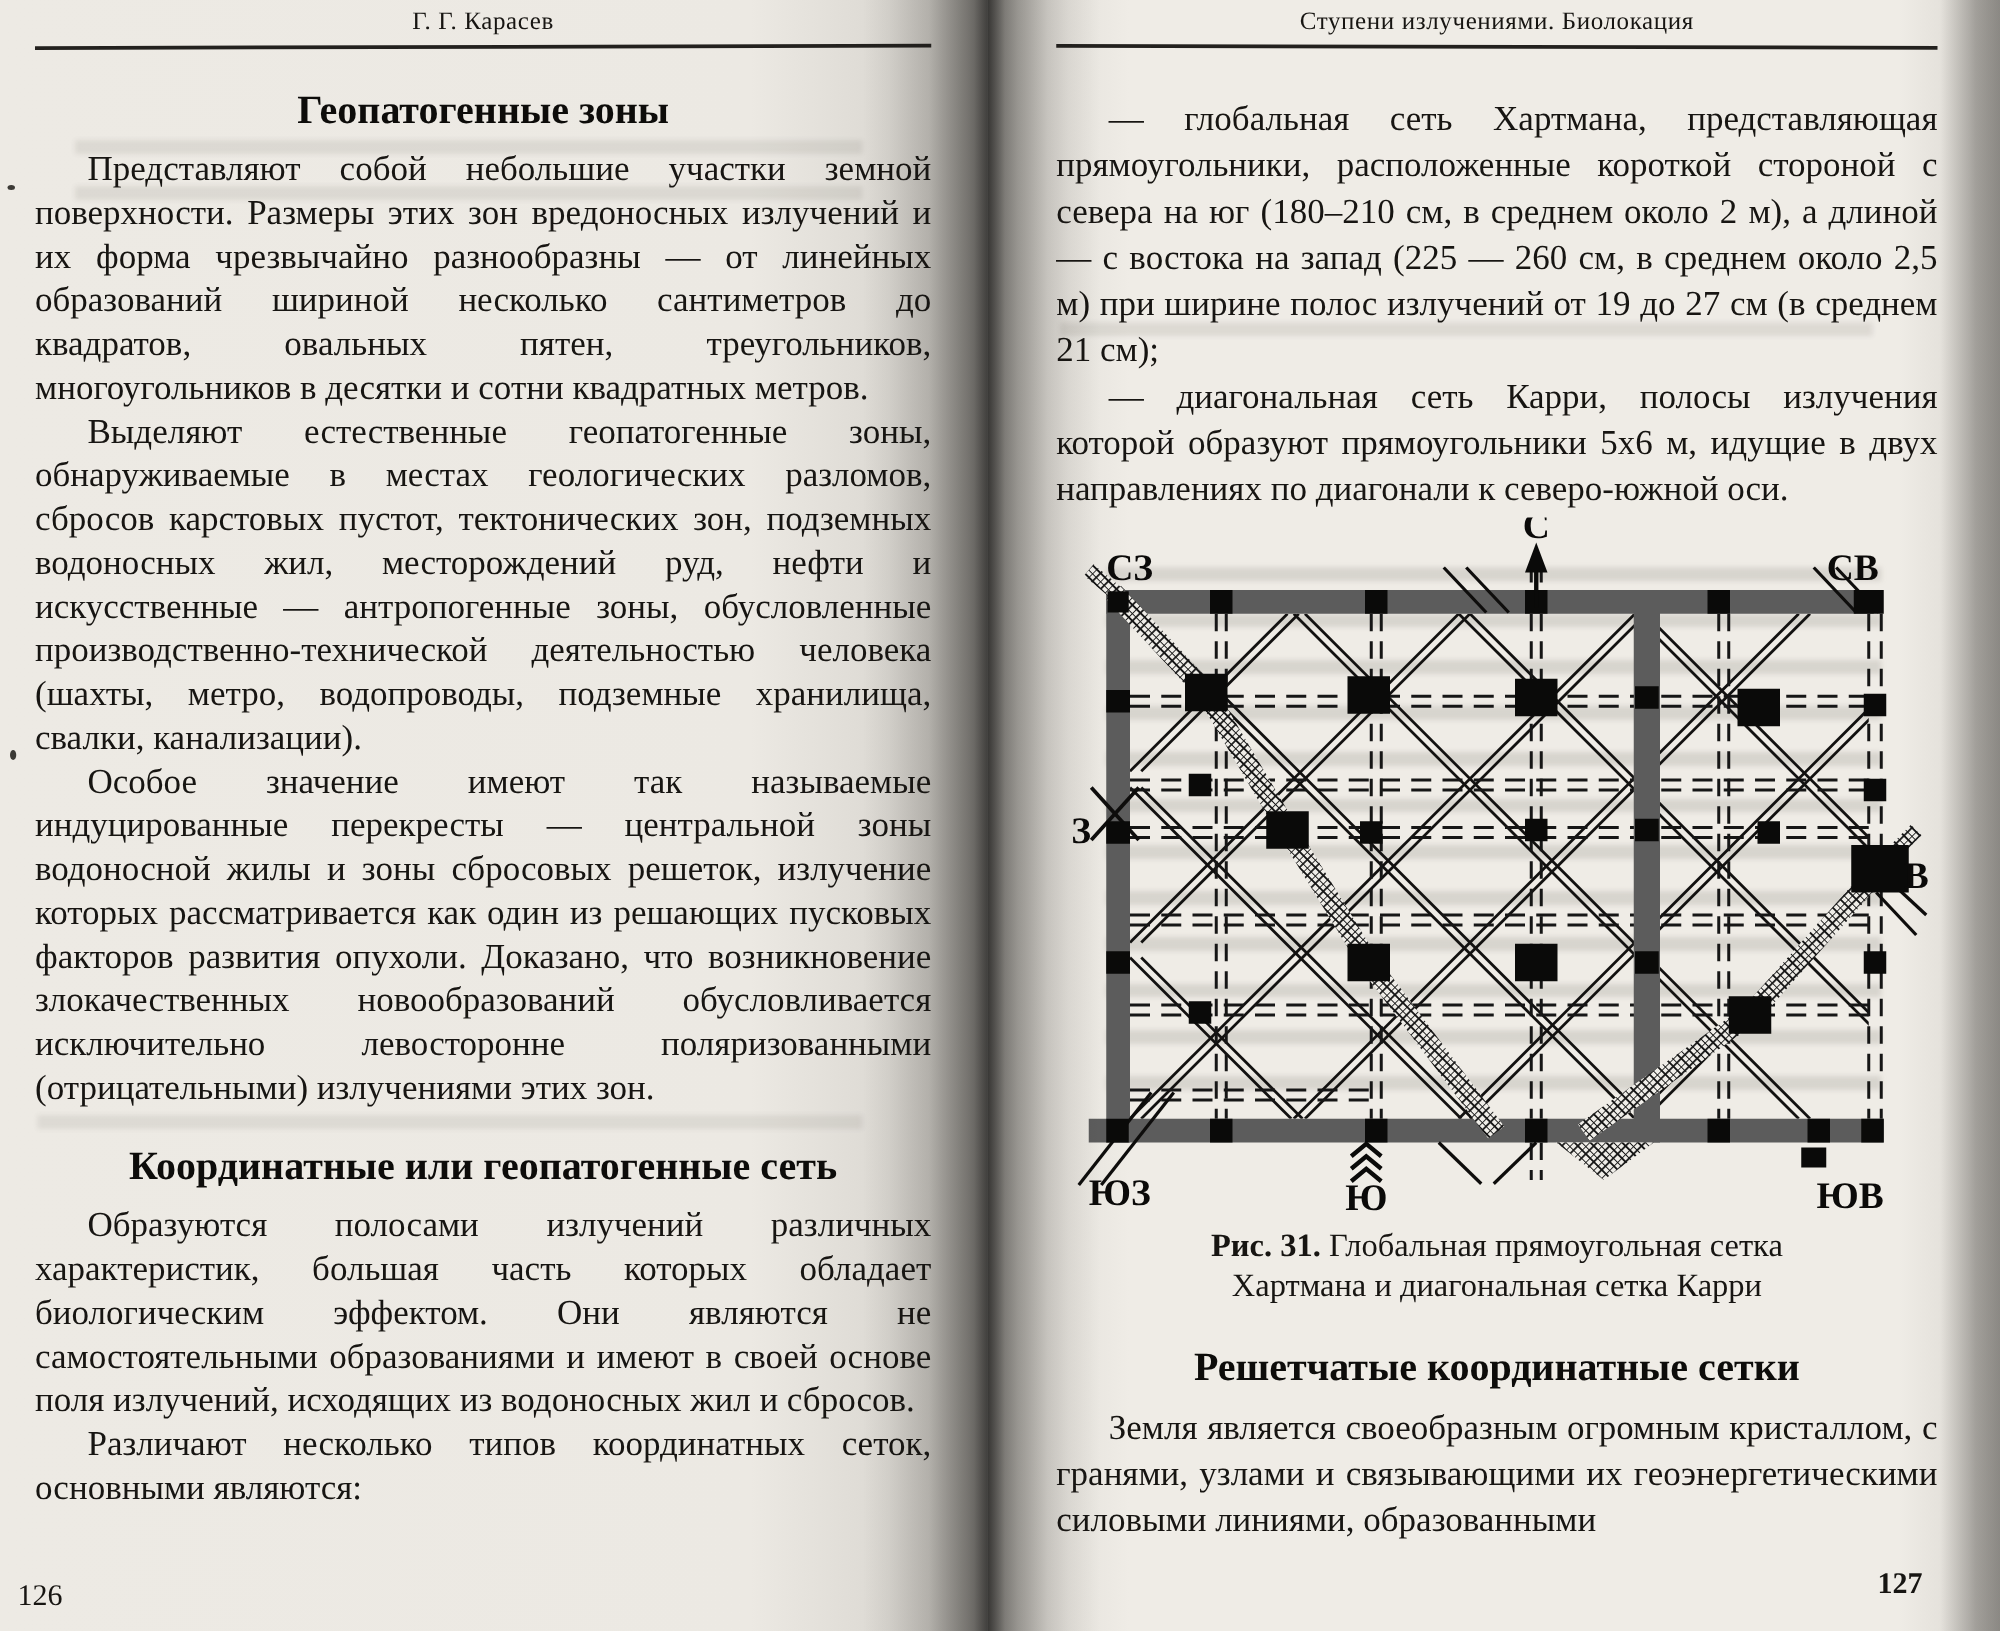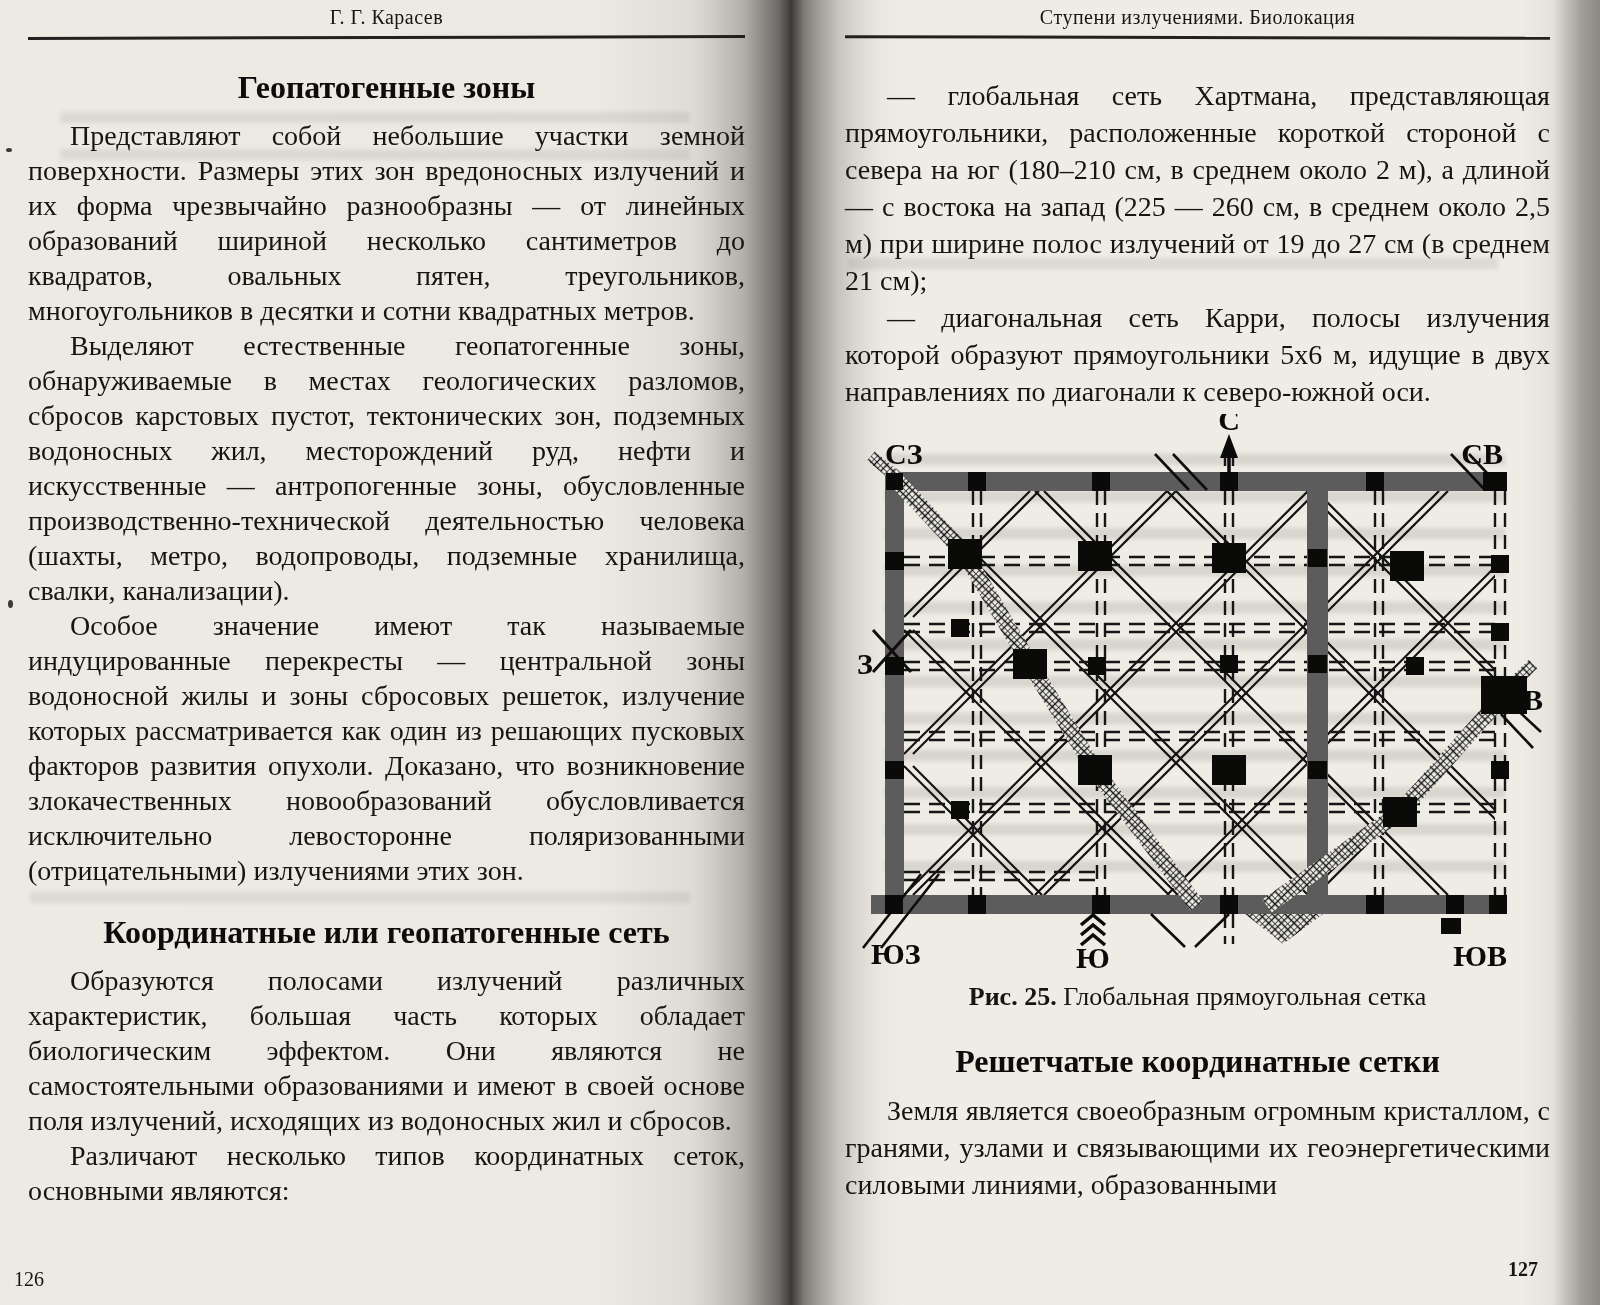--- a/index.html
+++ b/index.html
@@ -39,21 +39,21 @@
   .ghost-fig{left:30px;top:40px;width:620px;height:470px;}
   .ghost-l1{left:60px;top:112px;width:630px;height:56px;opacity:.75;}
   .ghost-l2{left:30px;top:892px;width:660px;height:30px;opacity:.7;}
   .ghost-r1{left:58px;top:258px;width:650px;height:26px;opacity:.8;}
   svg text{font-family:"Liberation Serif","DejaVu Serif",serif;font-weight:bold;
            font-size:30px;fill:#0b0a09;}
   
   .fig-caption{margin-top:10px;text-align:center;font-size:26px;line-height:32px;}
   .cap-b{font-weight:bold;}
   
-  .folio{position:absolute;font-size:20px;}
+  .folio{position:absolute;font-size:24px;}
   .folio-left{left:14px;bottom:14px;}
   .folio-right{right:62px;bottom:24px;font-weight:bold;}
   
   .gutter-shadow{position:absolute;left:690px;top:0;width:190px;height:1305px;z-index:5;pointer-events:none;
     background:linear-gradient(90deg,rgba(25,23,21,0) 0%,rgba(25,23,21,.14) 28%,rgba(18,17,15,.46) 47%,
                rgba(8,8,7,.66) 53%,rgba(18,17,15,.34) 60%,rgba(25,23,21,.10) 78%,rgba(25,23,21,0) 100%);}
   .edge-shadow-right{position:absolute;left:1552px;top:0;width:48px;height:1305px;z-index:5;pointer-events:none;
     background:linear-gradient(90deg,rgba(30,28,25,0),rgba(30,28,25,.30) 60%,rgba(45,43,40,.42) 100%);}
   .speck{position:absolute;background:#3c3a36;border-radius:50%;z-index:4;}
 </style>
@@ -252,23 +252,24 @@
           <text x="2" y="260">З</text>
           <text x="688" y="296" text-anchor="end">В</text>
           <text x="16" y="550">ЮЗ</text>
           <text x="238" y="554" text-anchor="middle">Ю</text>
           <text x="652" y="552" text-anchor="end">ЮВ</text>
         </svg>
       </div>
 
       <div class="fig-caption">
         <div>
-          <span class="cap-b">Рис. 25.</span>
+          <span class="cap-b">Рис. 31.</span>
           <span>Глобальная прямоугольная сетка</span>
         </div>
+        <div>Хартмана и диагональная сетка Карри</div>
       </div>
 
       <h1 class="h-rks">Решетчатые координатные сетки</h1>
 
       <p class="bodytext mt-p4">Земля является своеобразным огромным кристаллом, с гранями, узлами и связывающими их геоэнергетическими силовыми линиями, образованными</p>
     </div>
     <div class="folio folio-right">127</div>
   </div>
 
   <div class="gutter-shadow"></div>

